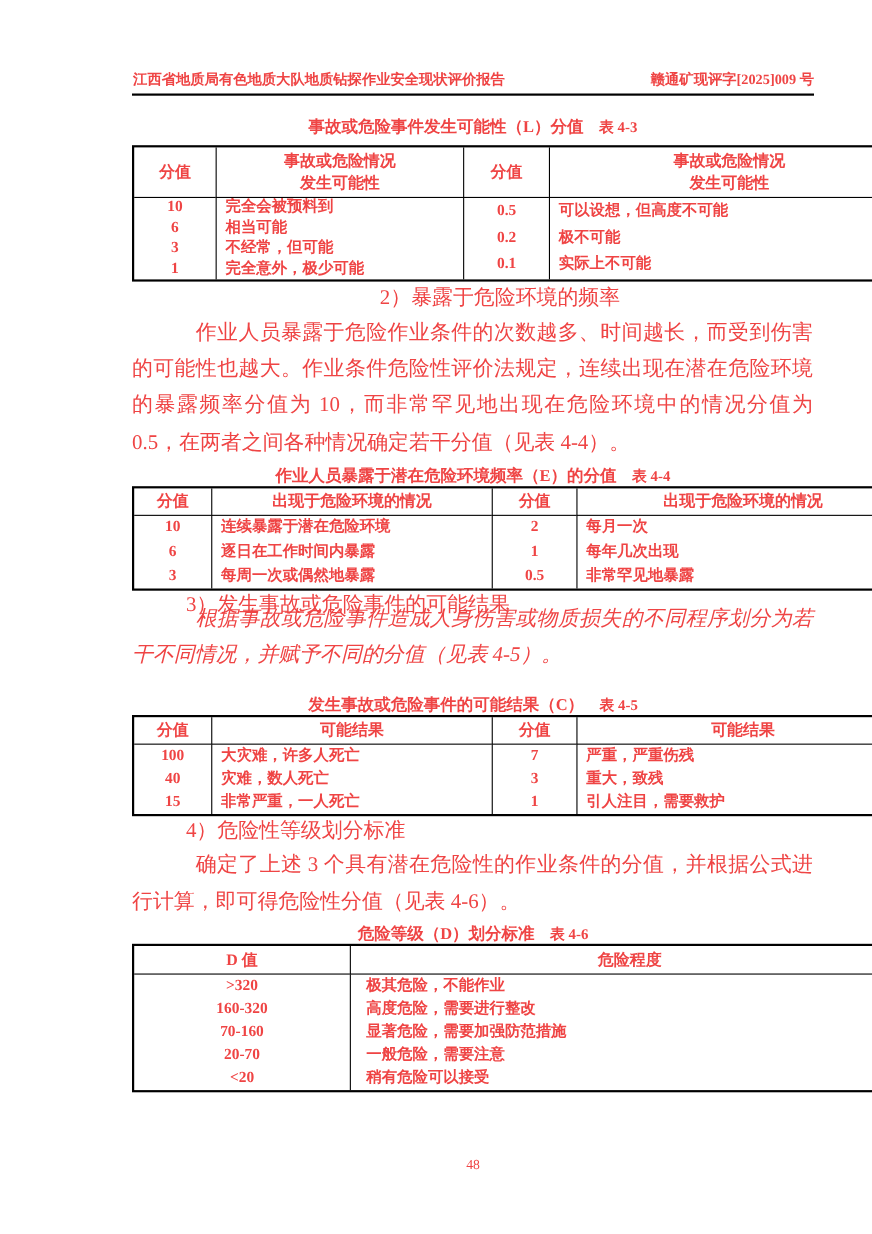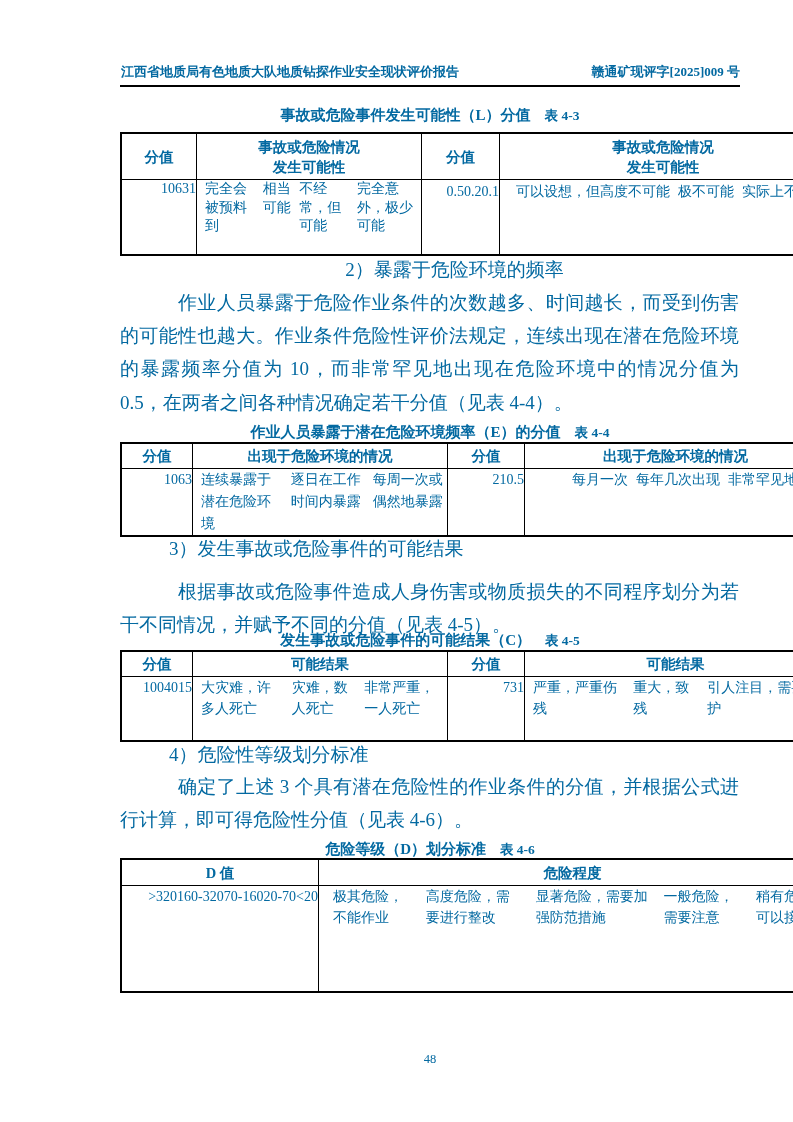--- a/index.html
+++ b/index.html
@@ -1,18 +1,18 @@
 <!DOCTYPE html>
 <html><head>
 <meta charset="utf-8">
 <style>
   html,body { margin:0; padding:0; background:#e8e8e8; }
   .page {
     position:relative; width:793px; height:1122px; margin:0 auto;
-    background:#ffffff; color:#0369a1;
+    background:#ffffff; color:#ef4444;
     font-family:"Liberation Serif","DejaVu Serif",serif;
     overflow:hidden;
   }
 
   
   .doc-header-left  { position:absolute; left:121px; top:63px; font-size:13px; font-weight:bold; white-space:nowrap; }
   .doc-header-right { position:absolute; right:53px; top:63px; font-size:13px; font-weight:bold; white-space:nowrap; }
   .doc-header-rule  { position:absolute; left:120px; top:85px; width:620px; height:0; border-top:2px solid #000; }
 
   
@@ -20,21 +20,21 @@
                font-size:15px; font-weight:bold; white-space:nowrap; }
   .tbl-title .tag { font-size:13.5px; margin-left:14px; }
 
   
   .t { position:absolute; left:120px; width:708px; box-sizing:border-box;
        border:2px solid #000; display:grid; background:#fff; font-size:14px; }
   .c  { box-sizing:border-box; border-left:1px solid #000; overflow:hidden; }
   .cf { border-left:none; }
   .ch { font-weight:bold; font-size:14.5px; border-bottom:1.5px solid #000;
         display:flex; flex-direction:column; align-items:center; justify-content:center; line-height:20px; }
-  .stack { display:flex; justify-content:flex-end; }
+  .stack { display:flex; flex-direction:column; justify-content:flex-start;font-weight:bold; }
   .vals .ln { text-align:center; }
   .txts .ln { text-align:left; padding-left:8px; }
 
   .t43 { top:132px; grid-template-rows:46px 74px; grid-template-columns:74px 225px 78px 1fr; }
   .t43 .colL .ln { line-height:18.5px; }
   .t43 .colR .ln { line-height:24.5px; }
 
   .t44 { top:442px; grid-template-rows:25px 66px; grid-template-columns:70px 255px 77px 1fr; }
   .t44 .ln { line-height:22px; }
 
@@ -44,21 +44,21 @@
   .t46 { top:858px; grid-template-rows:26px 105px; grid-template-columns:196px 1fr; }
   .t46 .ln { line-height:21px; }
   .t46 .txts .ln { padding-left:14px; }
 
   
   .sec-heading { position:absolute; left:120px; width:620px; font-size:19px;
                  padding-left:49px; box-sizing:border-box; white-space:nowrap; }
   .para { position:absolute; left:120px; width:619px; font-size:19px; line-height:33.2px;
           text-align:justify; text-align-last:left; text-indent:58px; }
   .h2p { top:257px;text-align:center; } .p2 { top:286px; }
-  .h3p { top:536px; } .p3 { top:575px; }
+  .h3p { top:536px; } .p3 { top:546px;font-style:italic; }
   .h4p { top:742px; } .p4 { top:770px; }
 
   .page-num { position:absolute; left:120px; top:1052px; width:620px;
               text-align:center; font-size:12.5px; }
 </style>
 </head>
 <body>
 
 <div class="page">
 

